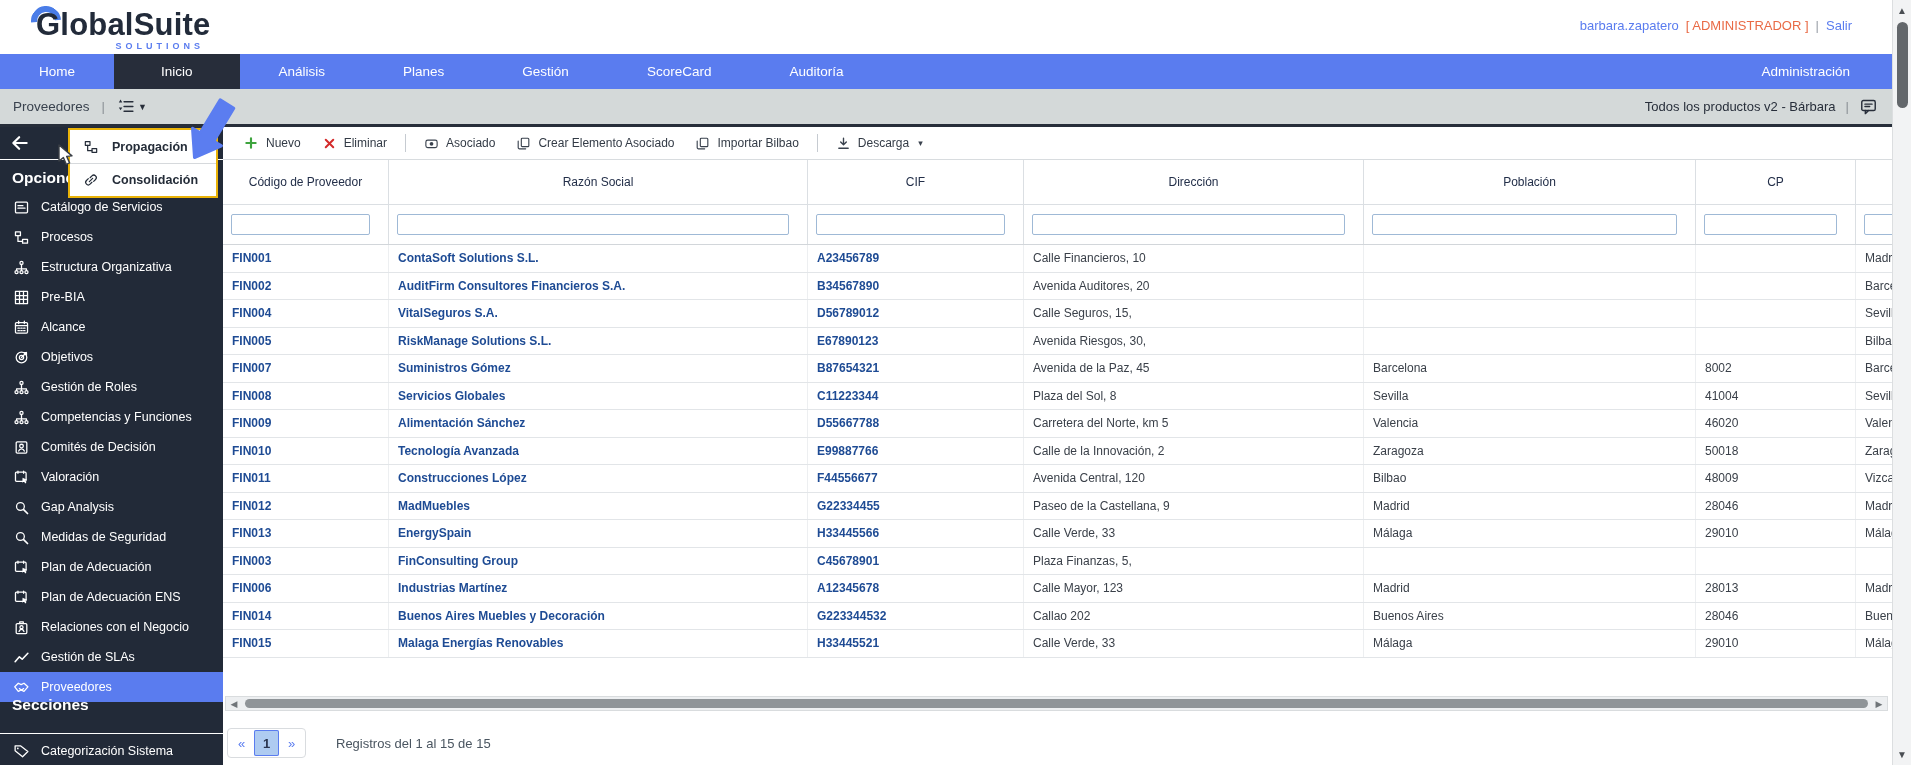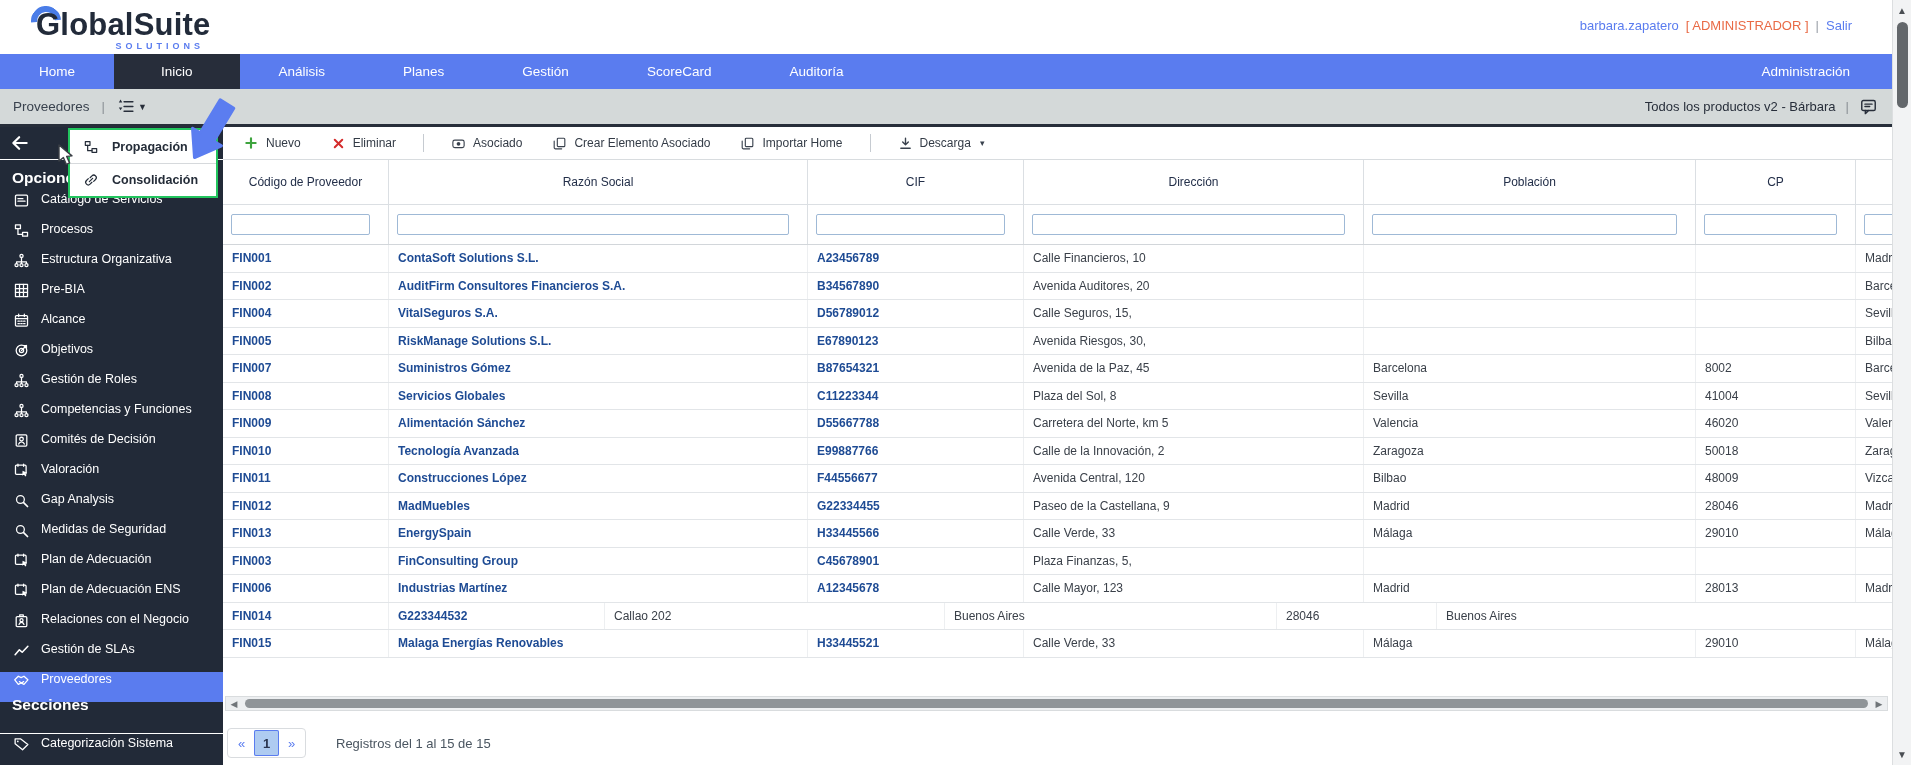--- a/index.html
+++ b/index.html
@@ -38,31 +38,31 @@
   .gb-right .gb-sep{margin:0 10px;}
   .gb-comment{width:19px;height:19px;color:#272E3A;cursor:pointer;}
 
   
   #sidebar{position:absolute;left:0;top:127px;width:223px;height:638px;background:#222A38;color:#fff;}
   .side-back{height:32px;display:flex;align-items:center;padding-left:10px;}
   .side-back .ic{width:20px;height:20px;color:#fff;cursor:pointer;}
   .side-sep{height:1px;background:#fff;}
   .side-header{height:30px;line-height:32px;padding-left:12px;font-size:15.5px;font-weight:bold;margin-top:2px;}
   #side-list{position:absolute;left:0;top:65px;width:100%;}
-  .side-item{height:30px;display:flex;padding-left:13px;gap:11px;font-size:12.5px;cursor:pointer;white-space:nowrap;}
+  .side-item{height:30px;display:flex;align-items:center;padding-left:13px;gap:11px;font-size:12.5px;cursor:pointer;white-space:nowrap;}
   .side-item .ic{width:17px;height:17px;flex:none;color:#fff;}
   .side-item.active{background:#5A7CEF;}
   #side-header2{position:absolute;left:0;top:562px;width:100%;height:27px;line-height:27px;padding-left:12px;font-size:15.5px;font-weight:bold;}
   #side-sep2{position:absolute;left:0;top:606px;width:100%;height:1px;background:#fff;}
   #side-list2{position:absolute;left:0;top:609px;width:100%;}
 
   
   #content{position:absolute;left:223px;top:127px;width:1669px;height:638px;background:#fff;overflow:hidden;}
   #toolbar{position:absolute;left:0;top:0;width:100%;height:33px;display:flex;align-items:center;
-    padding-left:10px;border-bottom:1px solid #D8DCDF;gap:10px;}
+    padding-left:10px;border-bottom:1px solid #D8DCDF;gap:1px;}
   .tool-btn{display:flex;align-items:center;gap:7px;padding:0 10px;font-size:12px;color:#333B46;cursor:pointer;white-space:nowrap;}
   .tool-btn .ic{width:15px;height:15px;color:#39414D;}
   .tool-btn .ic.ti-nuevo{color:#3EA43E;width:16px;height:16px;}
   .tool-btn .ic.ti-eliminar{color:#D42B2B;}
   .tcaret{font-size:9px;color:#39414D;margin-left:2px;}
   .tsep{width:1px;height:18px;background:#C6CBD1;margin:0 7px;}
 
   
   #thead{position:absolute;left:0;top:33px;width:1669px;height:45px;display:flex;border-bottom:1px solid #DBDFE3;overflow:hidden;}
   .th{display:flex;align-items:center;justify-content:center;font-size:12px;font-weight:normal;color:#232F49;
@@ -91,21 +91,21 @@
   .pg-btn.active{background:#AECBF1;box-shadow:inset 0 0 0 1px #5A7CEF;color:#2A3550;font-weight:bold;border-radius:2px;}
   .pg-summary{margin-left:30px;font-size:13px;color:#4A5560;}
 
   
   #vscroll{position:absolute;right:0;top:0;width:19px;height:765px;background:#F2F3F4;border-left:1px solid #DCDEE0;}
   .vs-up,.vs-down{position:absolute;left:0;width:100%;text-align:center;font-size:10px;color:#4A4E53;cursor:pointer;}
   .vs-up{top:5px;}.vs-down{bottom:5px;}
   .vs-thumb{position:absolute;top:22px;left:4px;width:11px;height:86px;background:#63676B;border-radius:6px;cursor:grab;}
 
   
-  #ctxmenu{position:absolute;left:68px;top:128px;width:150px;background:#fff;border:2px solid #22c55e;z-index:30;}
+  #ctxmenu{position:absolute;left:68px;top:128px;width:150px;background:#fff;border:2px solid #eab308;z-index:30;}
   .menu-item{display:flex;align-items:center;gap:13px;height:33px;padding-left:13px;font-size:12.5px;
     font-weight:bold;color:#242C38;cursor:pointer;background:#fff;}
   .menu-item + .menu-item{border-top:1px solid #D6D9DC;}
   .menu-item .ic{width:16px;height:16px;color:#242C38;flex:none;}
 
   
   #annot-arrow{position:absolute;left:183px;top:96px;z-index:40;}
   #cursor{position:absolute;left:58px;top:144px;z-index:50;}
   .ic{display:inline-block;}
   #symdefs{position:absolute;width:0;height:0;overflow:hidden;}
@@ -398,21 +398,21 @@
         <div class="tool-btn">
           <svg class="ic ti-crear-elemento-asociado" viewBox="0 0 24 24" fill="none" stroke="currentColor" stroke-width="1.8" stroke-linecap="round" stroke-linejoin="round">
             <use href="#i-copy"></use>
           </svg>
           <span class="tool-label">Crear Elemento Asociado</span>
         </div>
         <div class="tool-btn">
           <svg class="ic ti-importar-datos" viewBox="0 0 24 24" fill="none" stroke="currentColor" stroke-width="1.8" stroke-linecap="round" stroke-linejoin="round">
             <use href="#i-copy"></use>
           </svg>
-          <span class="tool-label">Importar Home</span>
+          <span class="tool-label">Importar Bilbao</span>
         </div>
         <div class="tsep"></div>
         <div class="tool-btn">
           <svg class="ic ti-descarga" viewBox="0 0 24 24" fill="none" stroke="currentColor" stroke-width="1.8" stroke-linecap="round" stroke-linejoin="round">
             <use href="#i-download"></use>
           </svg>
           <span class="tool-label">Descarga</span>
           <span class="tcaret">▾</span>
         </div>
       </div>
@@ -561,20 +561,21 @@
           <div class="td c0 blue">FIN006</div>
           <div class="td c1 blue">Industrias Martínez</div>
           <div class="td c2 blue">A12345678</div>
           <div class="td c3">Calle Mayor, 123</div>
           <div class="td c4">Madrid</div>
           <div class="td c5">28013</div>
           <div class="td c6">Madrid</div>
         </div>
         <div class="tr">
           <div class="td c0 blue">FIN014</div>
+          <div class="td c1 blue">Buenos Aires Muebles y Decoración</div>
           <div class="td c2 blue">G223344532</div>
           <div class="td c3">Callao 202</div>
           <div class="td c4">Buenos Aires</div>
           <div class="td c5">28046</div>
           <div class="td c6">Buenos Aires</div>
         </div>
         <div class="tr">
           <div class="td c0 blue">FIN015</div>
           <div class="td c1 blue">Malaga Energías Renovables</div>
           <div class="td c2 blue">H33445521</div>

